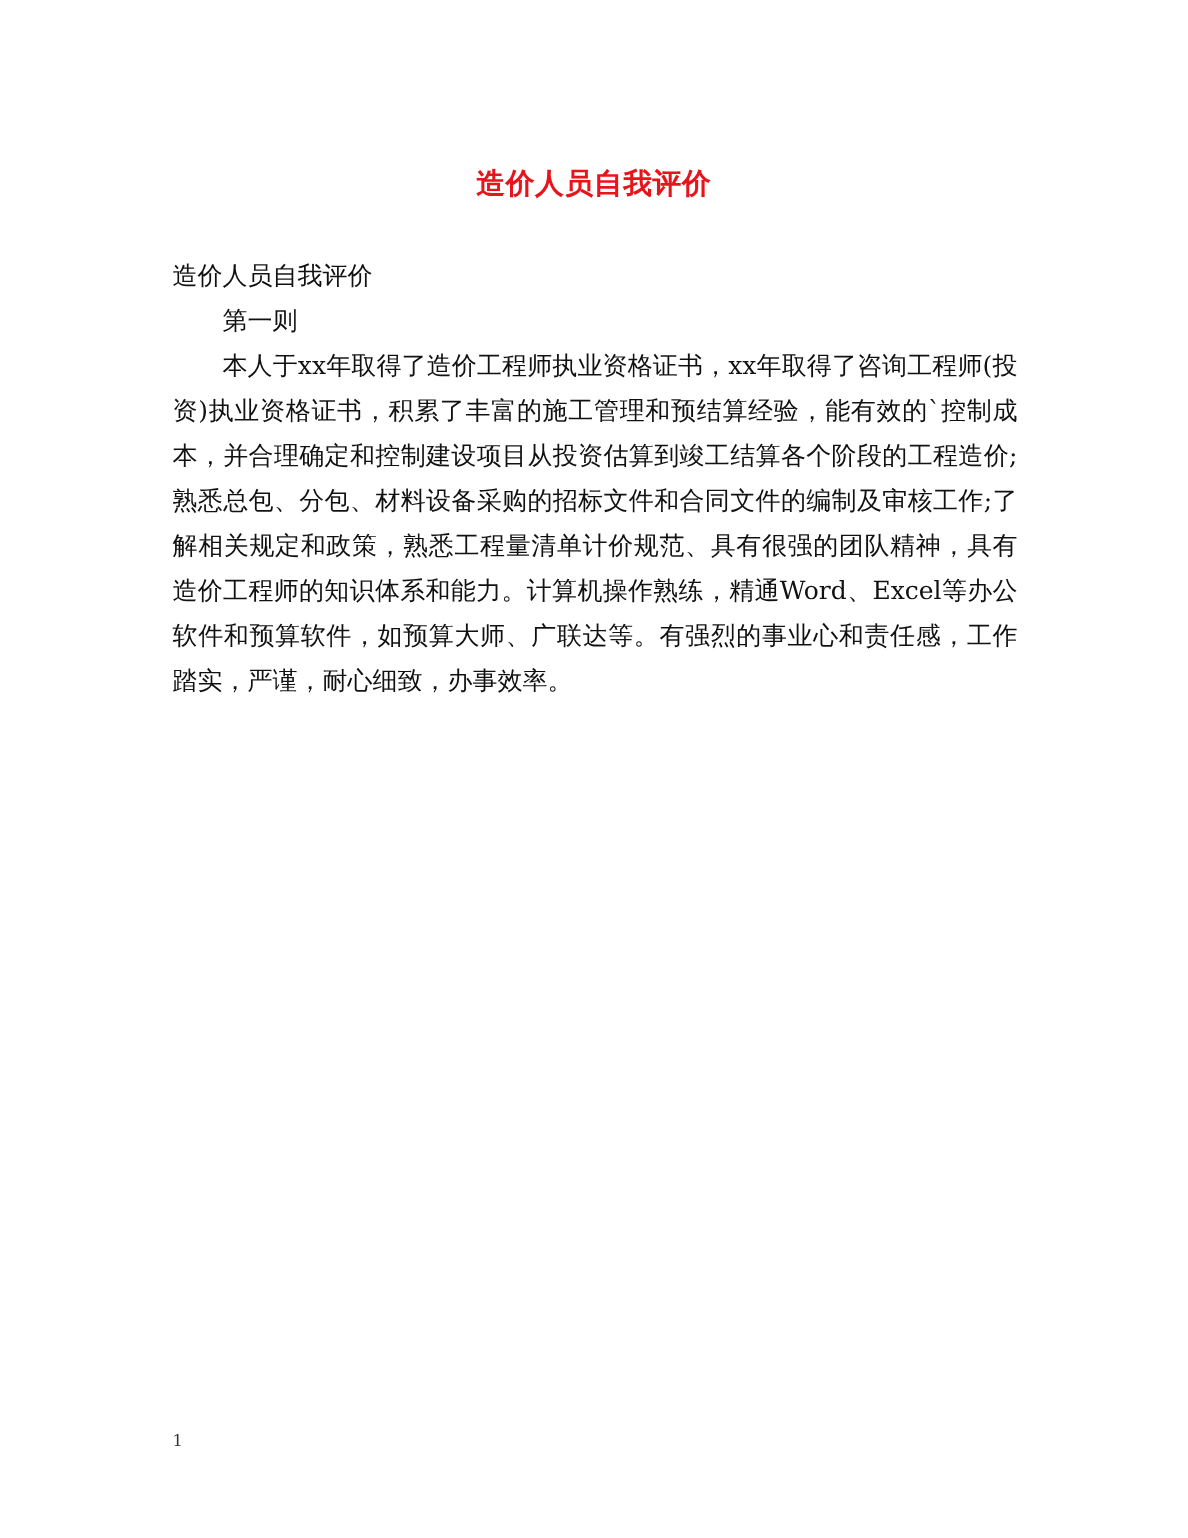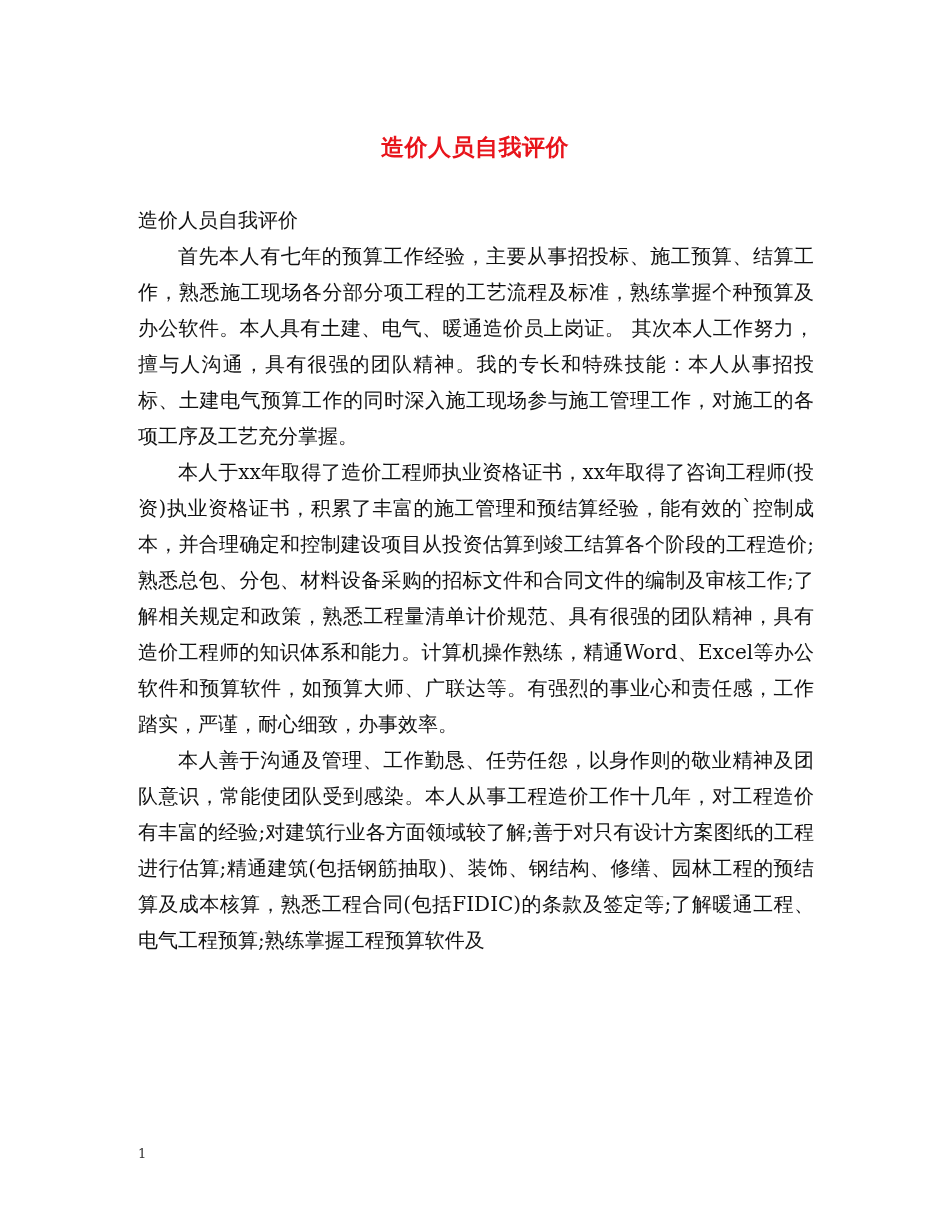--- a/index.html
+++ b/index.html
@@ -68,23 +68,22 @@
 <body>
 
 <div class="page">
 
   <div class="title">造价人员自我评价</div>
 
   <div class="body-text">
 
     <p>造价人员自我评价</p>
 
-    <p class="indent">首先本人有七年的预算工作经验，主要从事招投标、施工预算、结算工作，熟悉施工现场各分部分项工程的工艺流程及标准，熟练掌握个种预算及办公软件。本人具有土建、电气、暖通造价员上岗证。 其次本人工作努力，擅与人沟通，具有很强的团队精神。我的专长和特殊技能：本人从事招投标、土建电气预算工作的同时深入施工现场参与施工管理工作，对施工的各项工序及工艺充分掌握。</p>
+    <p class="heading">第一则</p>
 
     <p class="indent">本人于xx年取得了造价工程师执业资格证书，xx年取得了咨询工程师(投资)执业资格证书，积累了丰富的施工管理和预结算经验，能有效的`控制成本，并合理确定和控制建设项目从投资估算到竣工结算各个阶段的工程造价;熟悉总包、分包、材料设备采购的招标文件和合同文件的编制及审核工作;了解相关规定和政策，熟悉工程量清单计价规范、具有很强的团队精神，具有造价工程师的知识体系和能力。计算机操作熟练，精通Word、Excel等办公软件和预算软件，如预算大师、广联达等。有强烈的事业心和责任感，工作踏实，严谨，耐心细致，办事效率。</p>
 
-    <p class="indent">本人善于沟通及管理、工作勤恳、任劳任怨，以身作则的敬业精神及团队意识，常能使团队受到感染。本人从事工程造价工作十几年，对工程造价有丰富的经验;对建筑行业各方面领域较了解;善于对只有设计方案图纸的工程进行估算;精通建筑(包括钢筋抽取)、装饰、钢结构、修缮、园林工程的预结算及成本核算，熟悉工程合同(包括FIDIC)的条款及签定等;了解暖通工程、电气工程预算;熟练掌握工程预算软件及</p>
 
   </div>
 
   <div class="page-number">1</div>
 
 </div>
 
 </body></html>

